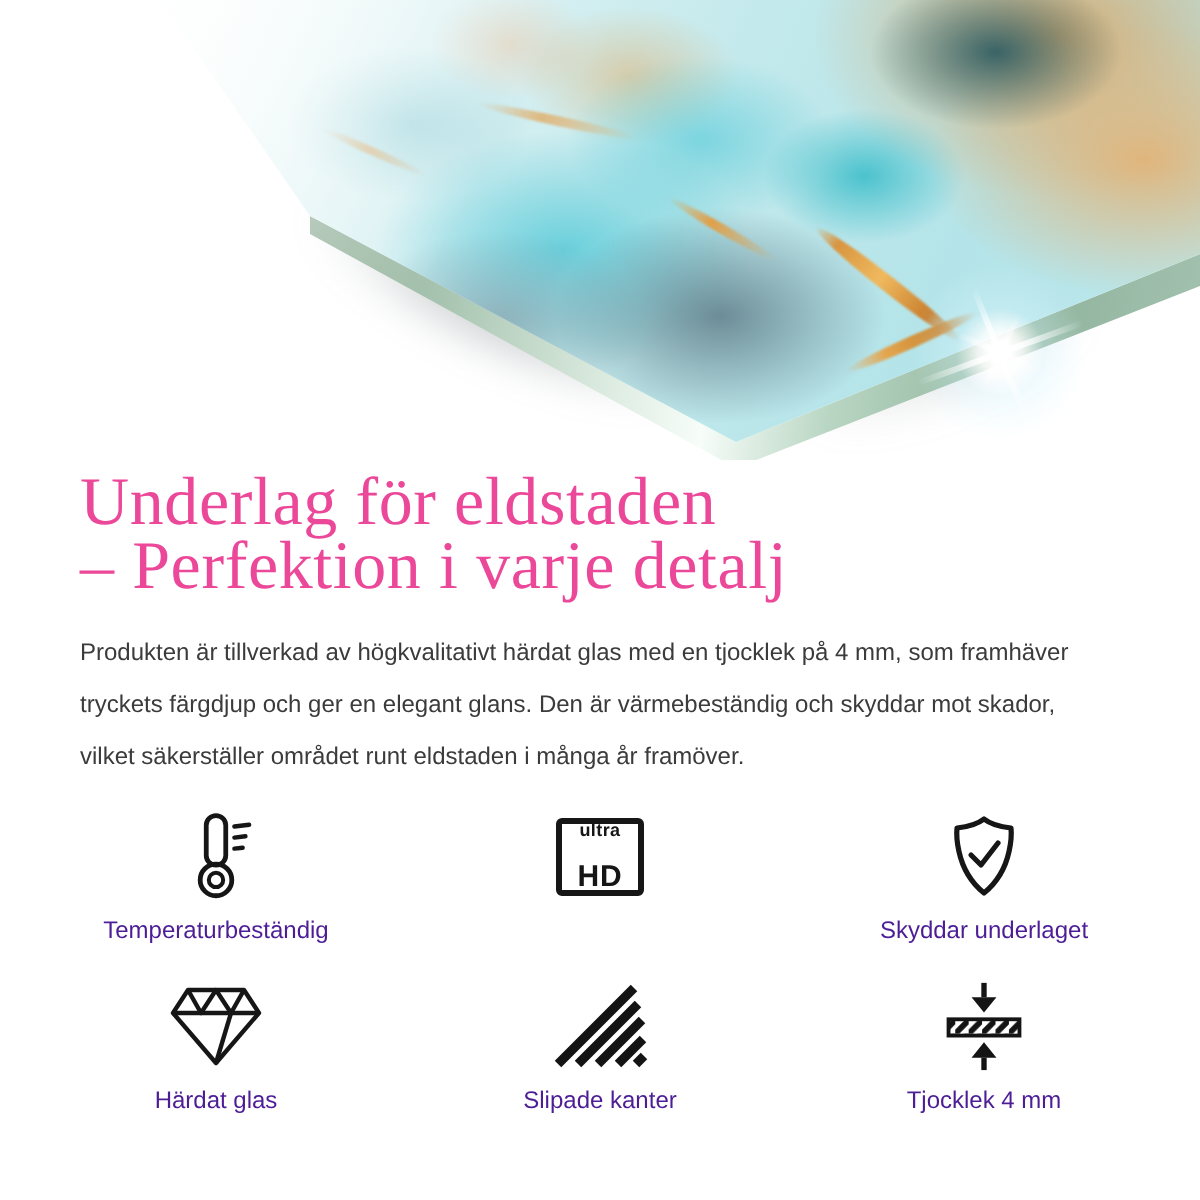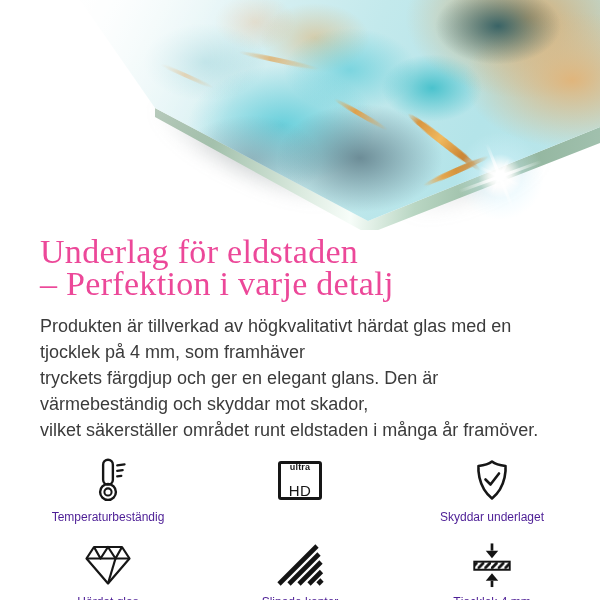--- a/index.html
+++ b/index.html
@@ -79,40 +79,40 @@
   .sparkle .r4 { width:40px; margin-left:-20px; transform:rotate(-64deg); opacity:.85; }
 
   
   .content { padding:6px 40px 0 40px; }
   .page-title {
     margin:0; font-family:"Liberation Serif","DejaVu Serif",serif;
     font-weight:400; font-size:34px; line-height:32px; letter-spacing:0.3px;
     color:#ec4899; white-space:pre-line;
   }
   .intro {
-    margin:13px 0 0 0; font-size:18px; line-height:26px; color:#3b3b3b;
+    margin:13px 0 0 0; font-size:12px; line-height:26px; color:#3b3b3b;
     white-space:pre-line;
   }
 
   
   .features {
     margin-top:14px; padding:0 12px;
     display:grid; grid-template-columns:repeat(3,1fr); row-gap:18px;
   }
   .feature { display:flex; flex-direction:column; align-items:center; }
   .icon-slot { height:46px; display:flex; align-items:center; justify-content:center; }
   .feature-label { margin-top:7px; font-size:12px; line-height:14px; color:#4c1d95; }
 
   .hd-badge {
     width:38px; height:33px; border:3px solid #161616; border-radius:3px;
     display:flex; flex-direction:column; align-items:center; justify-content:center;
     color:#161616;
   }
   .hd-badge .t1 { font-size:9px; font-weight:700; line-height:9px; letter-spacing:0.2px; }
-  .hd-badge .t2 { font-size:15px; font-weight:400; line-height:15px; letter-spacing:0.4px; margin-top:11px; }
+  .hd-badge .t2 { font-size:15px; font-weight:700; line-height:15px; letter-spacing:0.4px; margin-top:11px; }
 
   svg.ic { display:block; }
 </style>
 </head>
 <body>
 
 <div class="page">
 
   <div class="hero">
     <div class="panel-shadow"></div>

